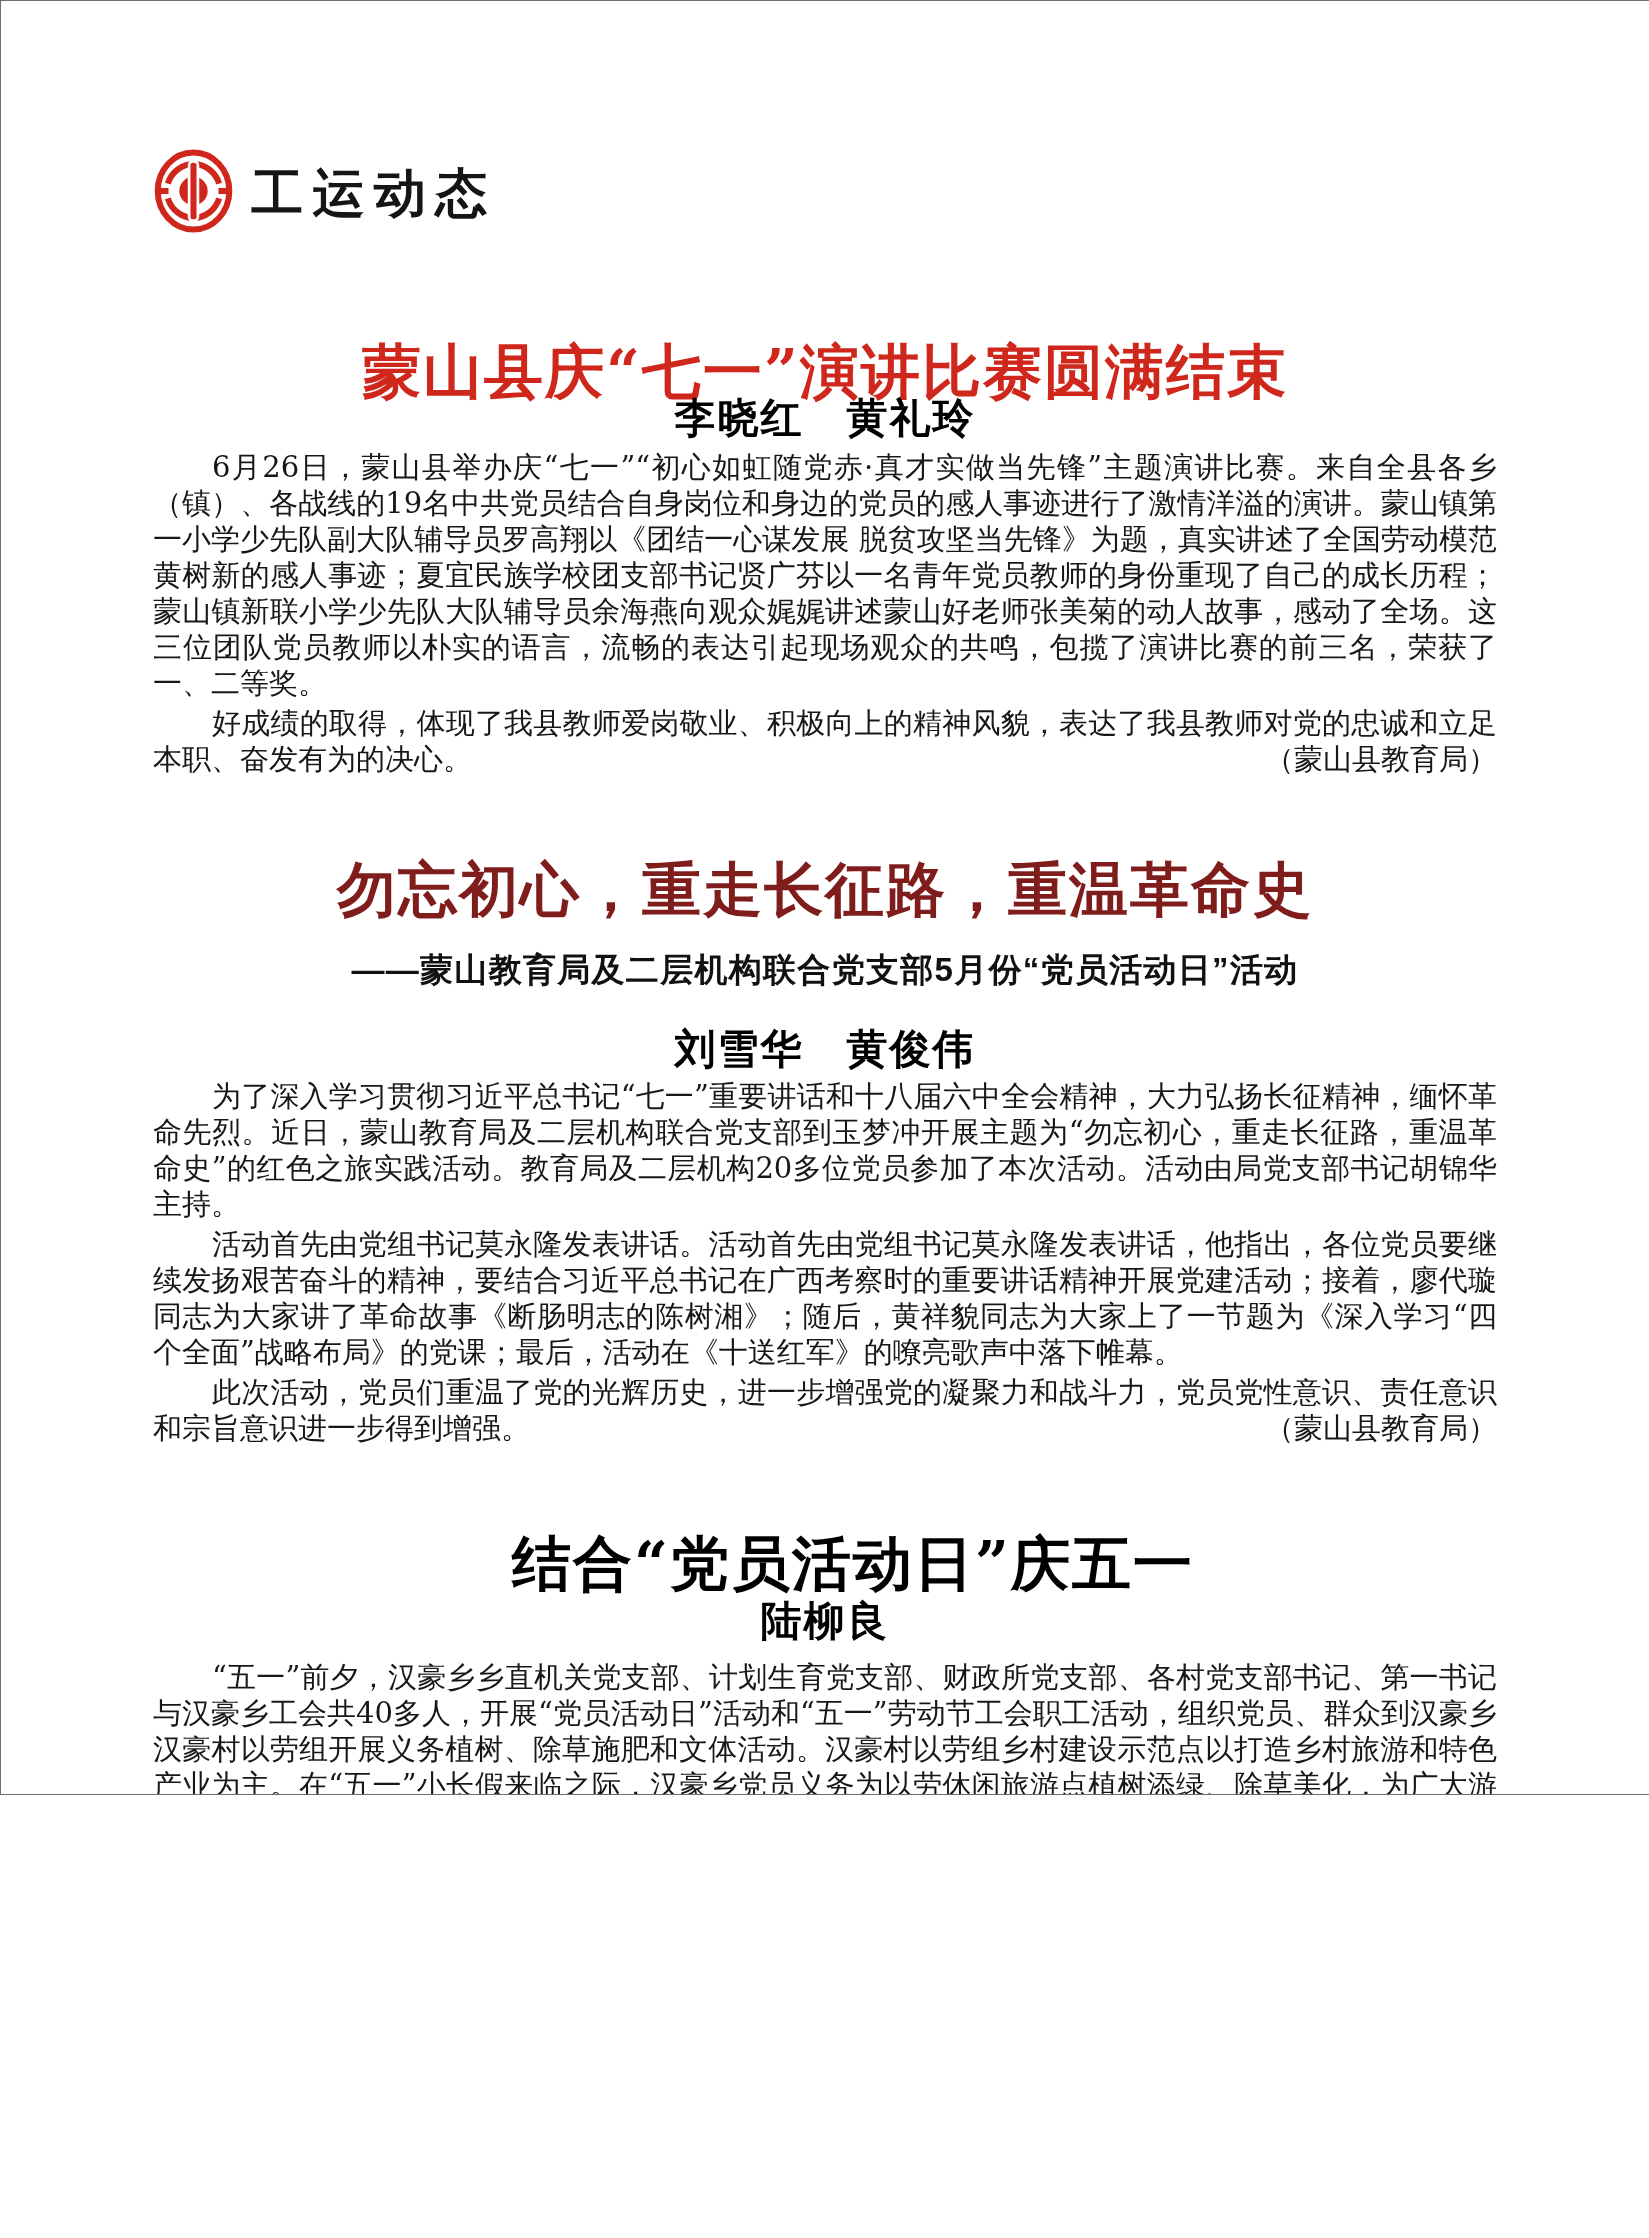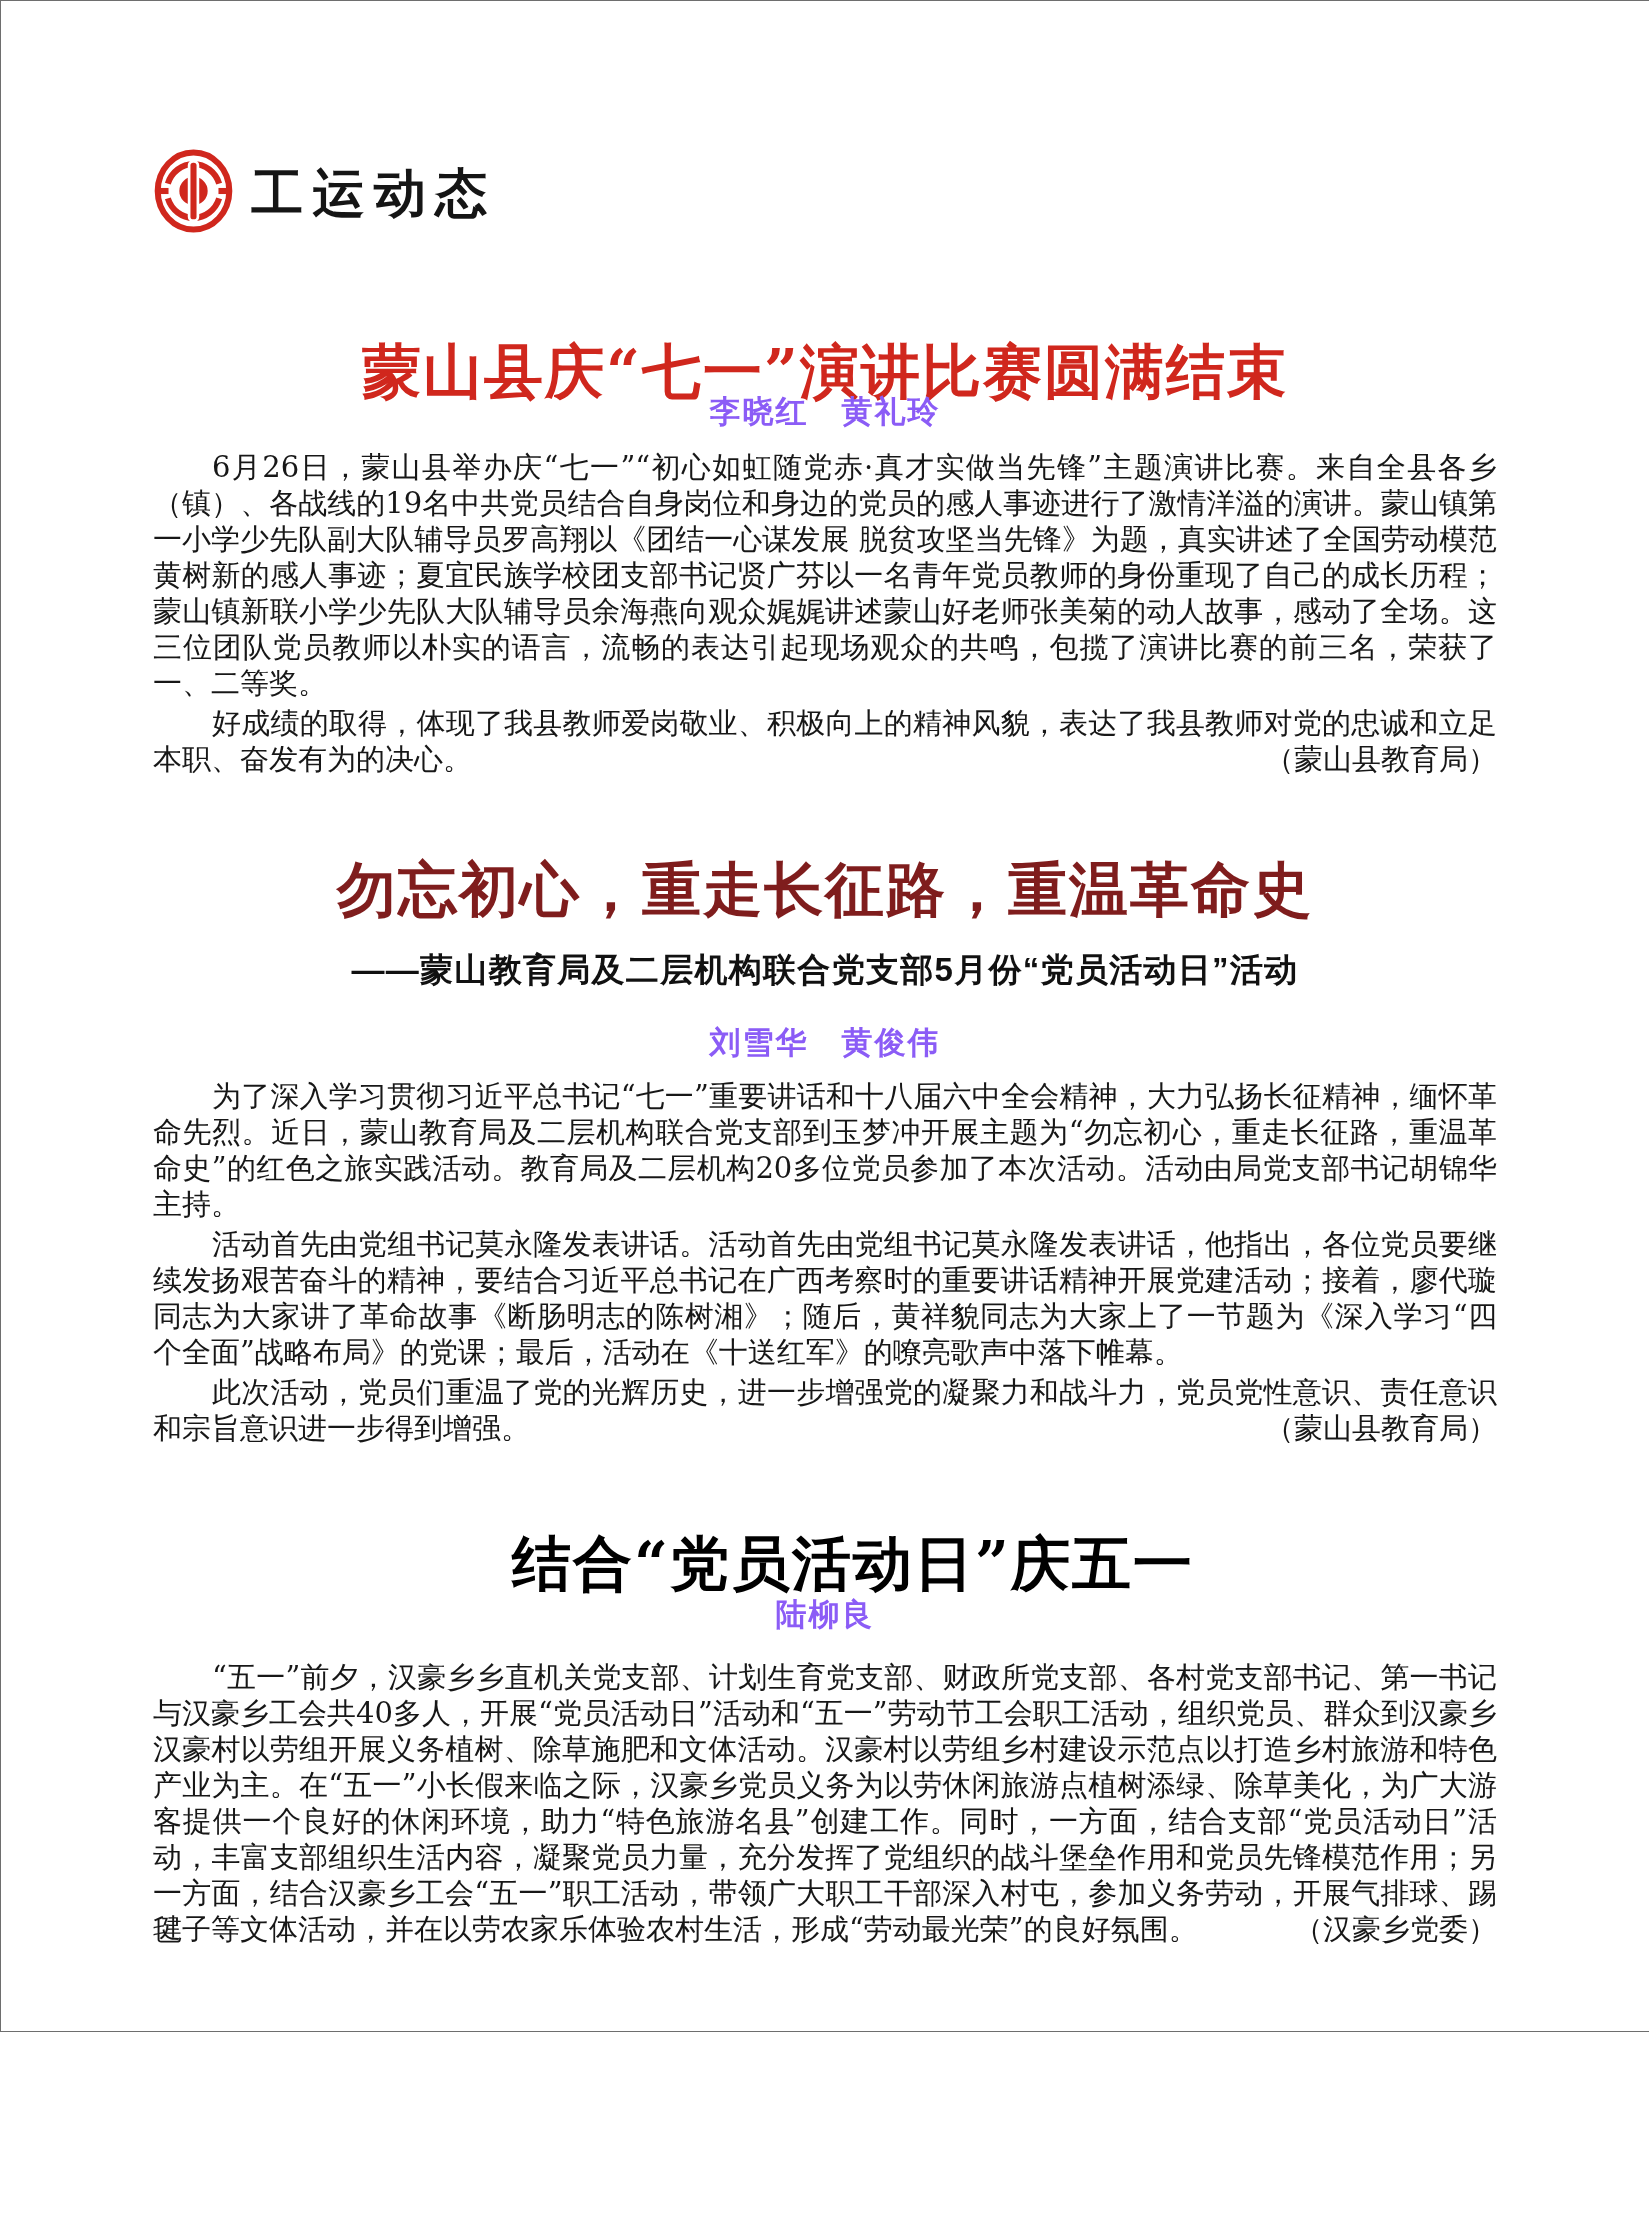--- a/index.html
+++ b/index.html
@@ -1,19 +1,19 @@
 <!DOCTYPE html>
 <html style="font-size:10.6px"><head>
 <meta charset="utf-8">
 <style>
   html, body { margin: 0; padding: 0; background: #ffffff; }
   .page {
     position: relative;
     width: 1650px;
-    height: 2032px;
+    height: 1795px;
     background: #ffffff;
     border: 1.3px solid #6e6e6e;
     box-sizing: border-box;
     overflow: hidden;
     font-family: "DejaVu Serif", serif;
     color: #161616;
   }
 
   
   .masthead {
@@ -60,24 +60,24 @@
     letter-spacing: 1.3px;
     color: #111111;
     margin: 0;
   }
 
   .article-authors {
     position: absolute;
     left: 0; width: 100%;
     text-align: center;
     font-family: "Liberation Sans", sans-serif;
-    font-size: 31px;
+    font-size: 41px;
     font-weight: 600;
     letter-spacing: 2px;
-    color: #8b5cf6;
+    color: #000000;
     margin: 0;
   }
 
   
   .article-body {
     position: absolute;
     left: 148px;
     width: 1352px;
     font-family: "DejaVu Serif", serif;
     font-size: 29px;

